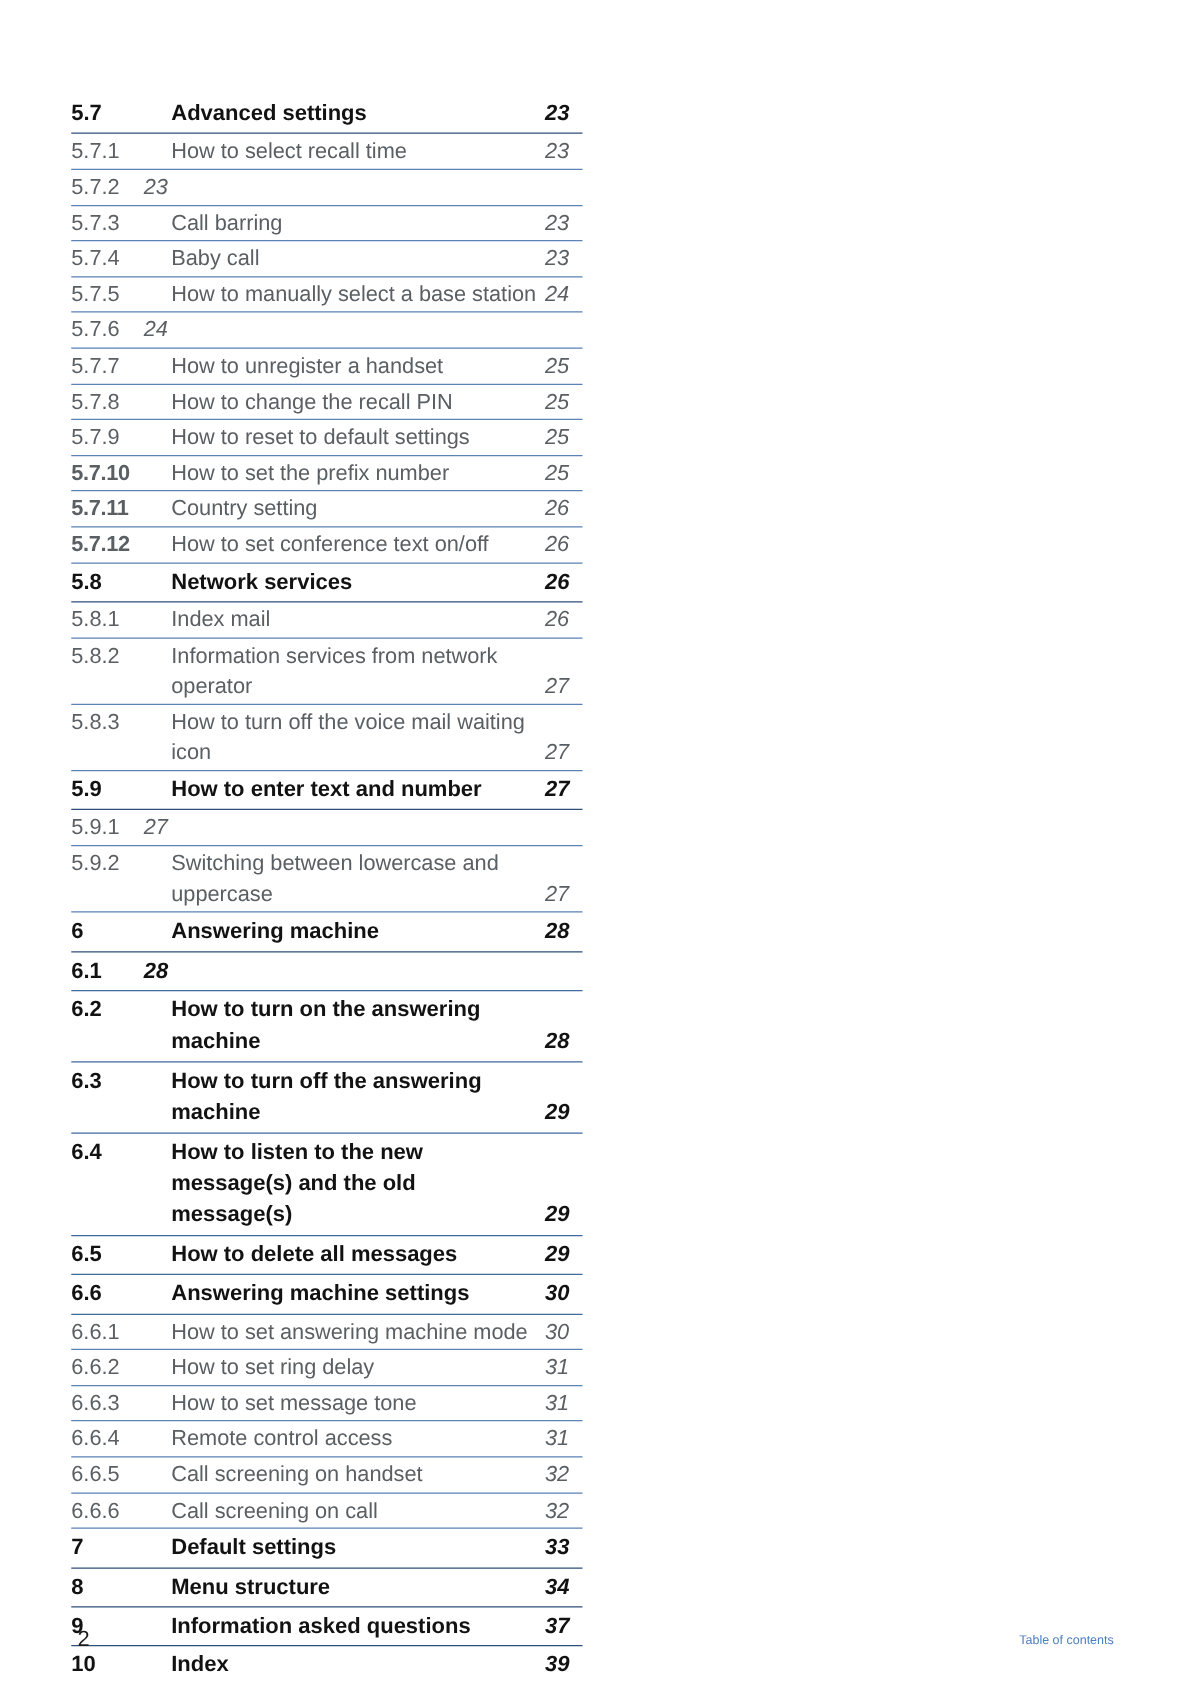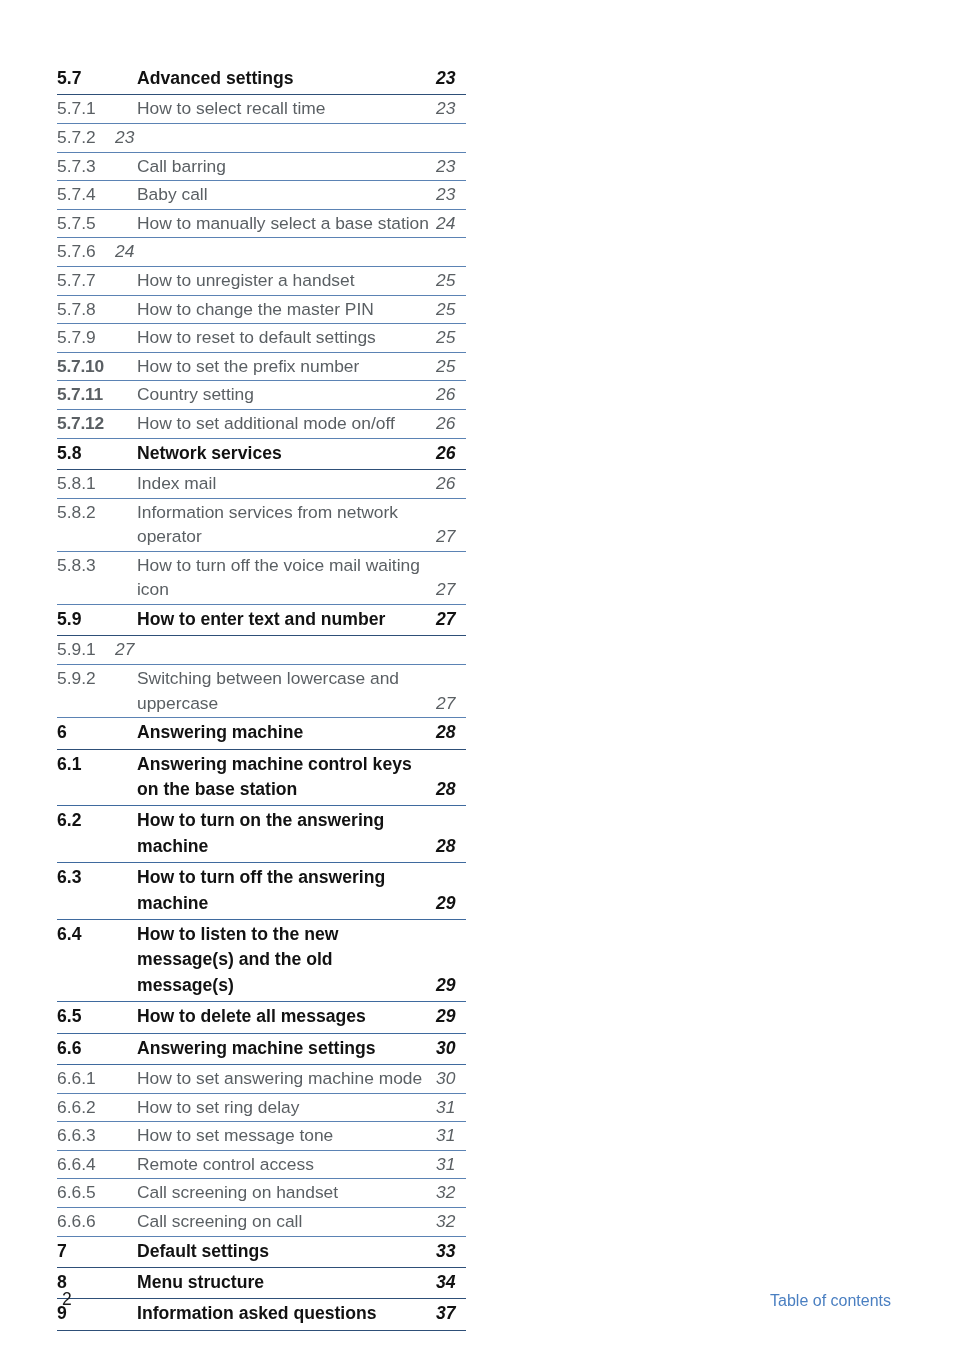--- a/index.html
+++ b/index.html
@@ -9,21 +9,21 @@
   }
   body {
     width: 954px;
     height: 1349px;
     position: relative;
     font-family: "Liberation Sans", sans-serif;
     -webkit-font-smoothing: antialiased;
   }
   #page {
     position: absolute;
-    left: 0; top: 0;
+    left: 0; top: 12px;
     width: 954px;
     height: 1332px;
     overflow: hidden;
   }
   #toc {
     position: absolute;
     left: 57px;
     top: 64px;
     width: 409px;
   }
@@ -113,21 +113,21 @@
     top: 1288px;
     font-size: 17.5px;
     line-height: 22px;
     color: #1b1b1b;
     font-weight: 400;
   }
   #footer-label {
     position: absolute;
     right: 63px;
     top: 1291px;
-    font-size: 16px;
+    font-size: 10px;
     line-height: 20px;
     color: #4a7fc1;
     font-weight: 400;
     white-space: nowrap;
   }
 </style>
 </head>
 <body>
 
 <div id="page">
@@ -166,41 +166,41 @@
         <div class="col-num">5.7.6</div>
         <div class="col-page">24</div>
       </div>
       <div class="toc-row sub">
         <div class="col-num">5.7.7</div>
         <div class="col-title">How to unregister a handset</div>
         <div class="col-page">25</div>
       </div>
       <div class="toc-row sub">
         <div class="col-num">5.7.8</div>
-        <div class="col-title">How to change the master PIN</div>
+        <div class="col-title">How to change the recall PIN</div>
         <div class="col-page">25</div>
       </div>
       <div class="toc-row sub">
         <div class="col-num">5.7.9</div>
         <div class="col-title">How to reset to default settings</div>
         <div class="col-page">25</div>
       </div>
       <div class="toc-row sub wide">
         <div class="col-num">5.7.10</div>
         <div class="col-title">How to set the prefix number</div>
         <div class="col-page">25</div>
       </div>
       <div class="toc-row sub wide">
         <div class="col-num">5.7.11</div>
         <div class="col-title">Country setting</div>
         <div class="col-page">26</div>
       </div>
       <div class="toc-row sub wide">
         <div class="col-num">5.7.12</div>
-        <div class="col-title">How to set additional mode on/off</div>
+        <div class="col-title">How to set conference text on/off</div>
         <div class="col-page">26</div>
       </div>
       <div class="toc-row major">
         <div class="col-num">5.8</div>
         <div class="col-title">Network services</div>
         <div class="col-page">26</div>
       </div>
       <div class="toc-row sub">
         <div class="col-num">5.8.1</div>
         <div class="col-title">Index mail</div>
@@ -230,21 +230,20 @@
         <div class="col-title">Switching between lowercase and uppercase</div>
         <div class="col-page">27</div>
       </div>
       <div class="toc-row major">
         <div class="col-num">6</div>
         <div class="col-title">Answering machine</div>
         <div class="col-page">28</div>
       </div>
       <div class="toc-row mid">
         <div class="col-num">6.1</div>
-        <div class="col-title">Answering machine control keys on the base station</div>
         <div class="col-page">28</div>
       </div>
       <div class="toc-row mid">
         <div class="col-num">6.2</div>
         <div class="col-title">How to turn on the answering machine</div>
         <div class="col-page">28</div>
       </div>
       <div class="toc-row mid">
         <div class="col-num">6.3</div>
         <div class="col-title">How to turn off the answering machine</div>

